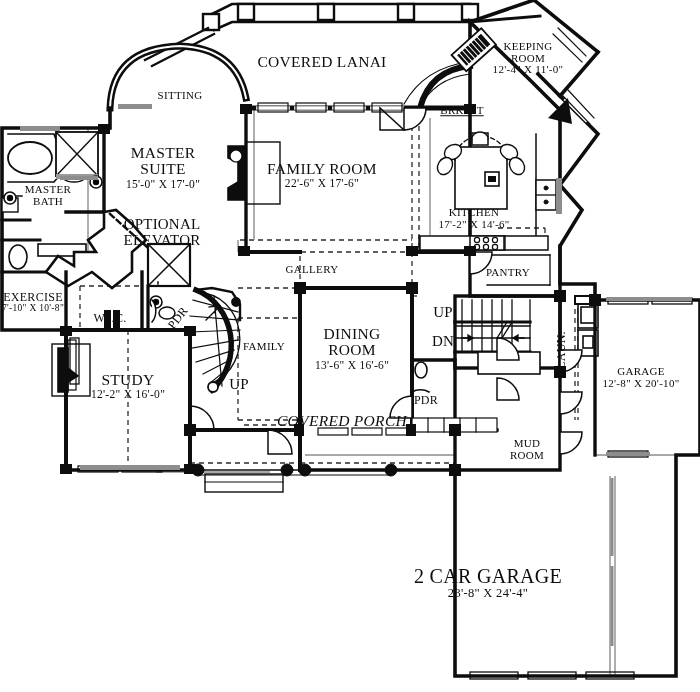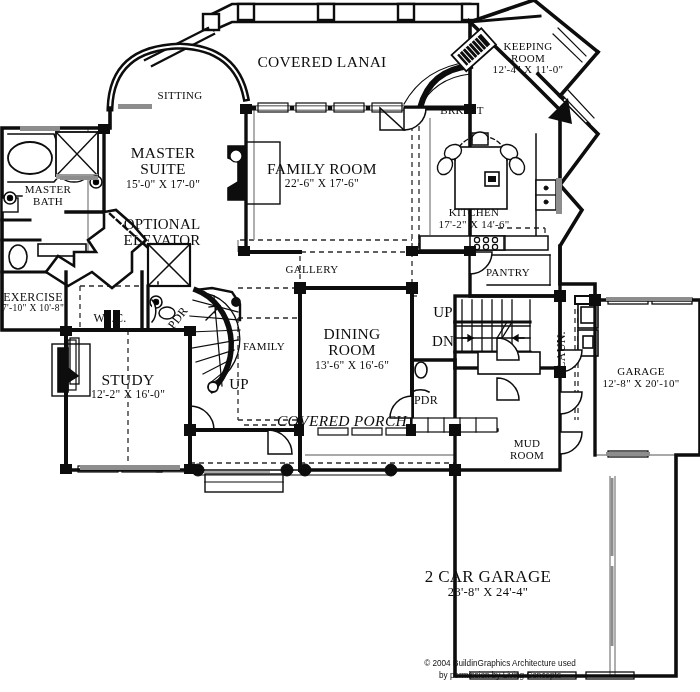--- a/index.html
+++ b/index.html
@@ -22,21 +22,21 @@
     white-space:nowrap;
     line-height:1.05;
     letter-spacing:0.3px;
     transform:translate(-50%,-50%);
     user-select:none;
   }
   .lbl .nm{display:block;font-weight:400;}
   .lbl .dim{display:block;font-weight:400;}
 
   
-  .s-xl .nm{font-size:17px;}
+  .s-xl .nm{font-size:20px;}
   .s-xl .dim{font-size:12.5px;}
   .s-lg .nm{font-size:15.5px;}
   .s-lg .dim{font-size:11.5px;}
   .s-md .nm{font-size:11px;}
   .s-md .dim{font-size:11px;}
   .s-sm .nm{font-size:12px;}
   .s-sm .dim{font-size:9.5px;}
   .s-xs .nm{font-size:15px;letter-spacing:0.2px;}
 
   .rot-90{transform:translate(-50%,-50%) rotate(-90deg);}
@@ -465,21 +465,21 @@
         <span class="nm">COVERED LANAI</span>
       </div>
       <div class="lbl s-md" style="left: 180px; top: 96px;">
         <span class="nm">SITTING</span>
       </div>
       <div class="lbl s-md" style="left: 528px; top: 58px;">
         <span class="nm">KEEPING</span>
         <span class="nm">ROOM</span>
         <span class="dim">12'-4" X 11'-0"</span>
       </div>
-      <div class="lbl s-md" style="left: 462px; top: 111px;">
+      <div class="lbl s-md" style="left: 462px; top: 111px; text-decoration: underline;">
         <span class="nm">BRKFST</span>
       </div>
       <div class="lbl s-lg" style="left: 163px; top: 167px;">
         <span class="nm">MASTER</span>
         <span class="nm">SUITE</span>
         <span class="dim">15'-0" X 17'-0"</span>
       </div>
       <div class="lbl s-lg" style="left: 322px; top: 175px;">
         <span class="nm">FAMILY ROOM</span>
         <span class="dim">22'-6" X 17'-6"</span>
@@ -553,18 +553,14 @@
         <span class="nm">UP</span>
       </div>
       <div class="lbl s-xs" style="left: 443px; top: 342px;">
         <span class="nm">DN</span>
       </div>
       <div class="lbl s-xs" style="left: 239px; top: 385px;">
         <span class="nm">UP</span>
       </div>
     </div>
 
-  <div class="credit" style="left:500px;top:658px;">
-    <div>© 2004 BuildinGraphics Architecture used</div>
-    <div>by permission by Living Concepts</div>
-  </div>
 
 </div>
 
 </body></html>

